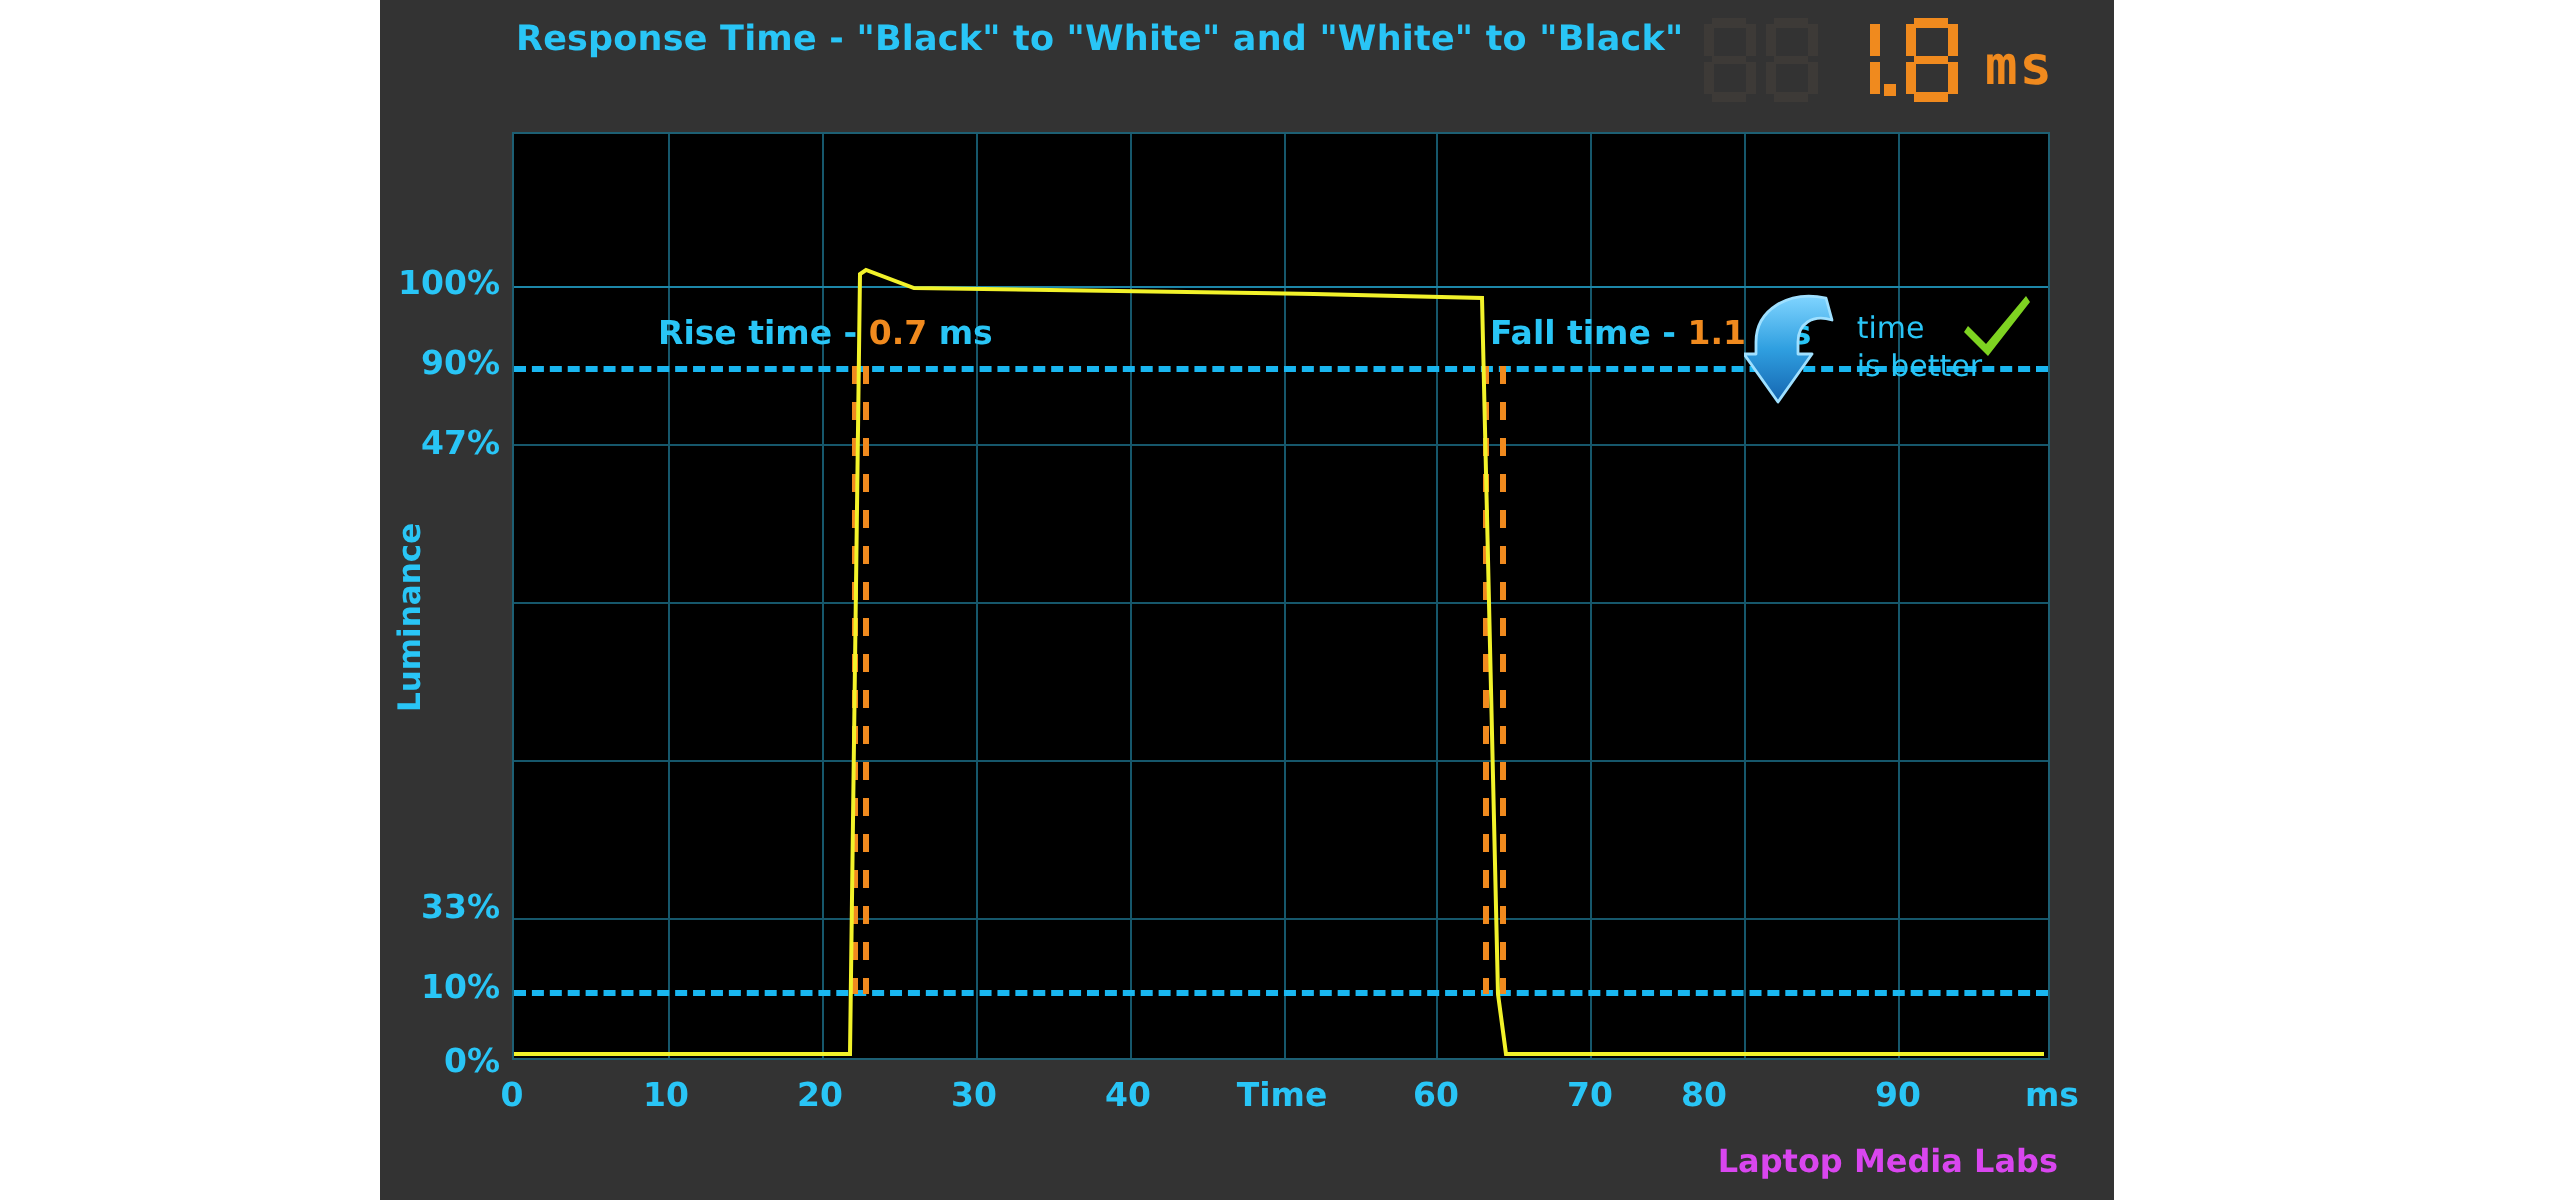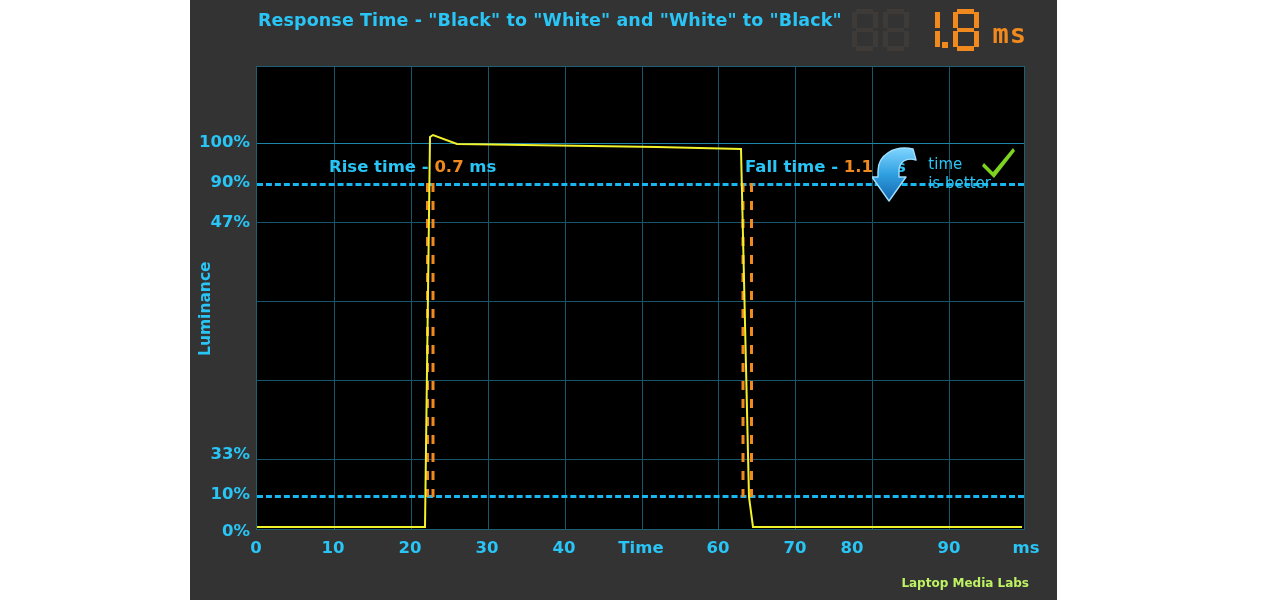--- a/index.html
+++ b/index.html
@@ -47,21 +47,21 @@
   .xlab{position:absolute;color:#29c5f6;font-size:16.5px;font-weight:bold;text-align:center;width:60px;}
   #ytitle{position:absolute;left:6px;top:356px;color:#29c5f6;font-size:15.5px;font-weight:bold;
           transform:rotate(-90deg);transform-origin:left top;white-space:nowrap;}
 
   
   .ann{position:absolute;color:#29c5f6;font-size:16.5px;font-weight:bold;white-space:nowrap;}
   .ann b{color:#f08a1e;font-weight:bold;}
 
   
   #panel-id{position:absolute;left:62px;bottom:10px;color:#29c5f6;font-size:16.5px;font-weight:bold;}
-  #brand{position:absolute;right:28px;bottom:10px;color:#bef264;font-size:12px;font-weight:bold;}
+  #brand{position:absolute;right:28px;bottom:10px;color:#d946ef;font-size:16px;font-weight:bold;}
 
   
   #lib{position:absolute;right:33px;top:76px;display:flex;align-items:center;}
   #lib .txt{color:#29c5f6;font-size:15px;font-weight:normal;line-height:19px;margin-left:4px;position:relative;}
   #lib .check{position:absolute;right:-26px;top:-8px;}
 </style>
 </head>
 <body>
 
 <div id="stage">

